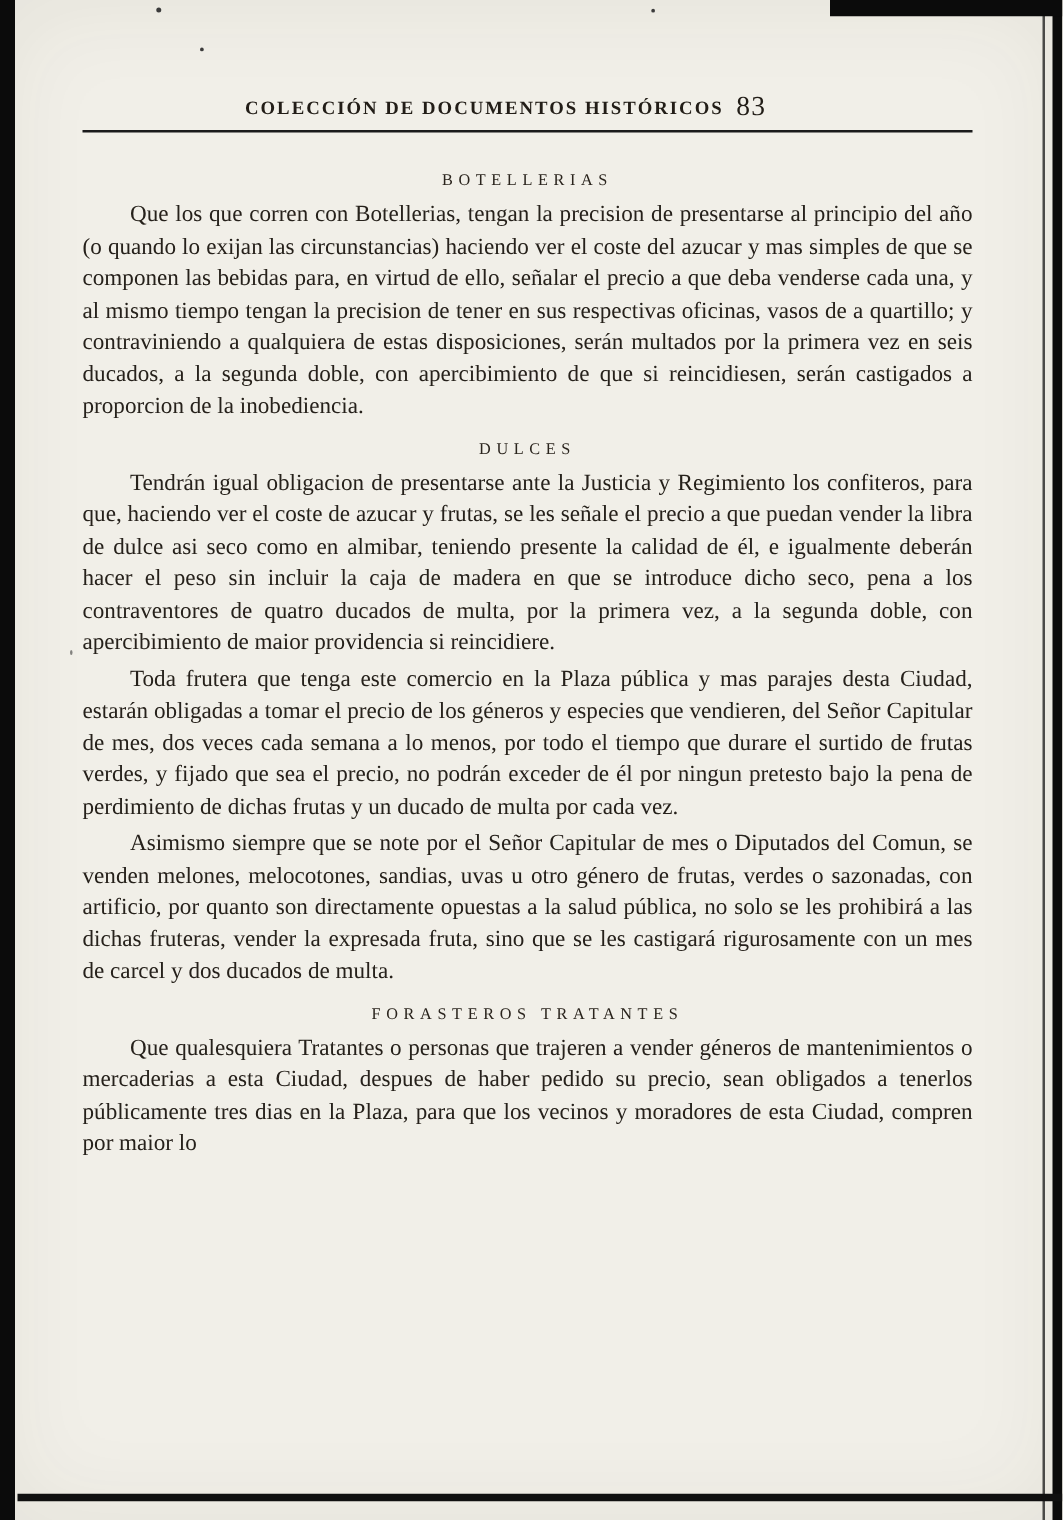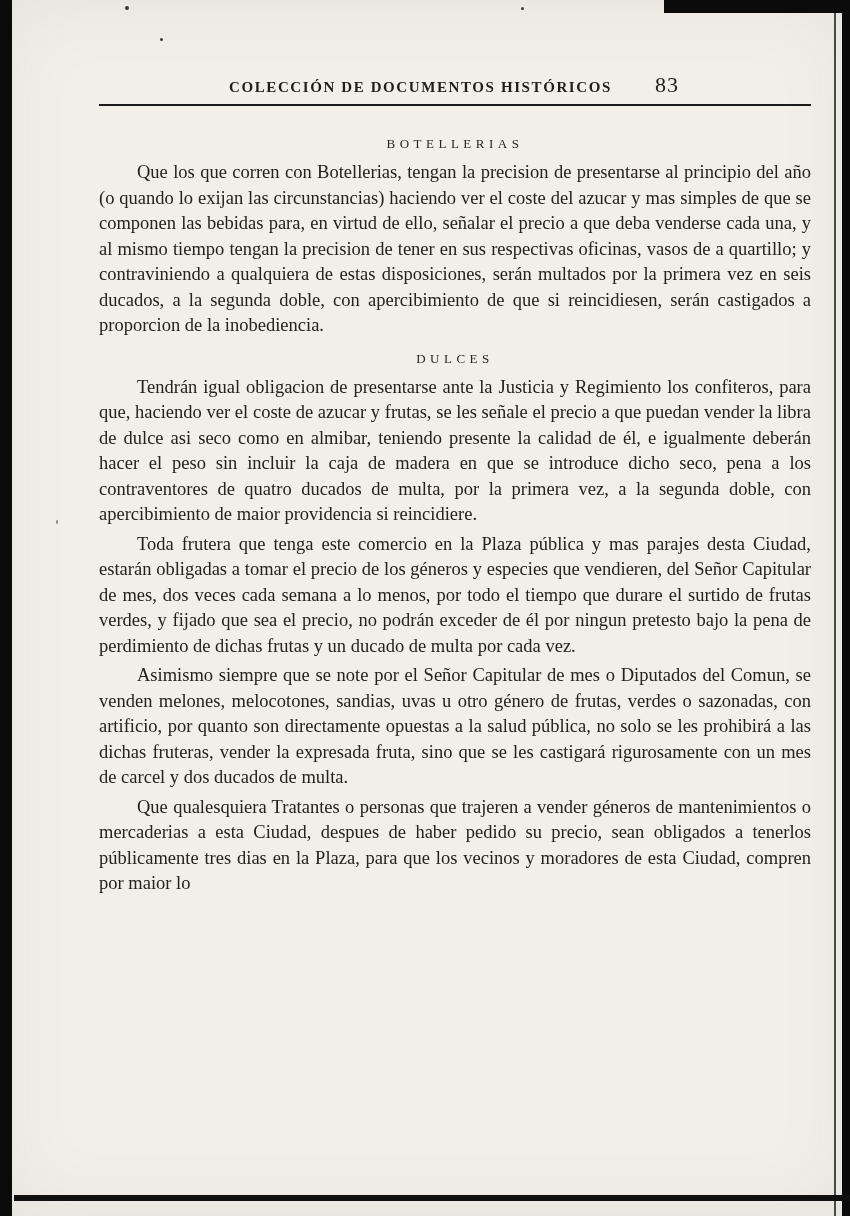--- a/index.html
+++ b/index.html
@@ -39,30 +39,30 @@
     background: #101010;
   }
   .speck { position: absolute; background: #3b3b3b; border-radius: 50%; }
   .speck.s1 { left: 125px; top: 6px;  width: 4px; height: 4px; }
   .speck.s2 { left: 160px; top: 38px; width: 3px; height: 3px; }
   .speck.s3 { left: 521px; top: 7px;  width: 3px; height: 3px; }
   .speck.s4 { left: 56px;  top: 520px; width: 2px; height: 4px; opacity: .6; }
 
   
   .content {
-    position: absolute; left: 66px; top: 72px; width: 712px; margin-left: 33px;
+    position: absolute; left: 66px; top: 72px; width: 712px;
   }
   .header { position: relative; height: 28px; }
   .header-title {
     position: absolute; left: 130px; top: 7px;
     font-weight: bold; font-size: 15px; letter-spacing: 1.6px;
     color: #221d17; white-space: nowrap;
   }
   .page-number {
-    position: absolute; left: 556px; top: 0;
+    position: absolute; left: 523px; top: 0;
     font-size: 22px; letter-spacing: 1px; color: #221d17;
   }
   .rule { height: 2px; background: #1b1b1b; margin-top: 4px; }
   .body {
     margin-top: 30px;
     font-size: 18.5px;
     line-height: 25.5px;
     text-align: justify;
     color: #26211b;
   }
@@ -116,18 +116,19 @@
         <div class="section-heading">DULCES</div>
         <p class="para">Tendrán igual obligacion de presentarse ante la Justicia y Regimiento los confiteros, para que, haciendo ver el coste de azucar y frutas, se les señale el precio a que puedan vender la libra de dulce asi seco como en almibar, teniendo presente la calidad de él, e igualmente deberán hacer el peso sin incluir la caja de madera en que se introduce dicho seco, pena a los contraventores de quatro ducados de multa, por la primera vez, a la segunda doble, con apercibimiento de maior providencia si reincidiere.</p>
       </div>
 
       <div class="section">
         <p class="para">Toda frutera que tenga este comercio en la Plaza pública y mas parajes desta Ciudad, estarán obligadas a tomar el precio de los géneros y especies que vendieren, del Señor Capitular de mes, dos veces cada semana a lo menos, por todo el tiempo que durare el surtido de frutas verdes, y fijado que sea el precio, no podrán exceder de él por ningun pretesto bajo la pena de perdimiento de dichas frutas y un ducado de multa por cada vez.</p>
         <p class="para">Asimismo siempre que se note por el Señor Capitular de mes o Diputados del Comun, se venden melones, melocotones, sandias, uvas u otro género de frutas, verdes o sazonadas, con artificio, por quanto son directamente opuestas a la salud pública, no solo se les prohibirá a las dichas fruteras, vender la expresada fruta, sino que se les castigará rigurosamente con un mes de carcel y dos ducados de multa.</p>
       </div>
 
       <div class="section">
+        <div class="section-heading">FORASTEROS TRATANTES</div>
         <p class="para">Que qualesquiera Tratantes o personas que trajeren a vender géneros de mantenimientos o mercaderias a esta Ciudad, despues de haber pedido su precio, sean obligados a tenerlos públicamente tres dias en la Plaza, para que los vecinos y moradores de esta Ciudad, compren por maior lo</p>
       </div>
 
     </div>
   </div>
 </div>
 
 </body></html>

